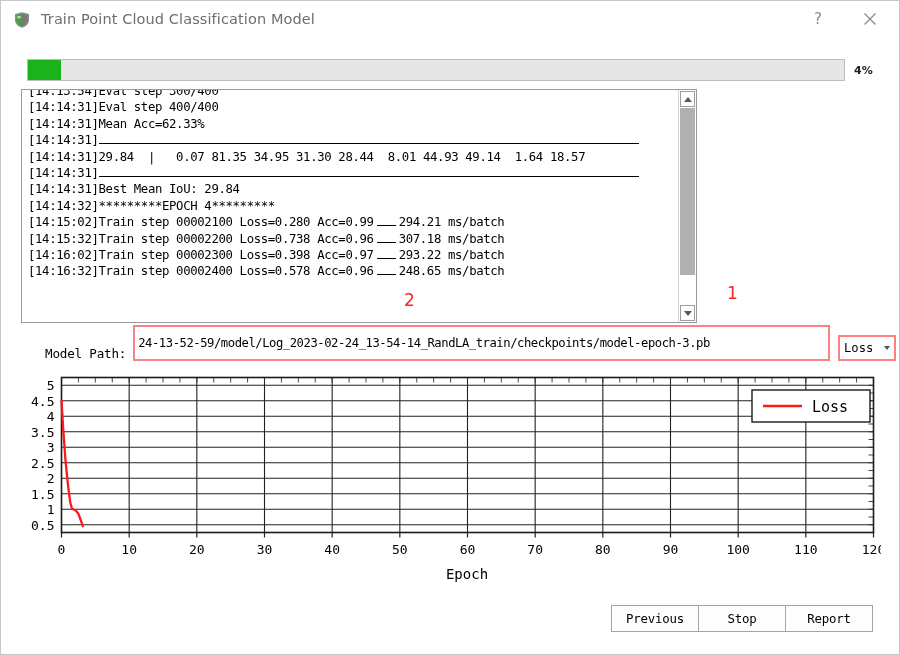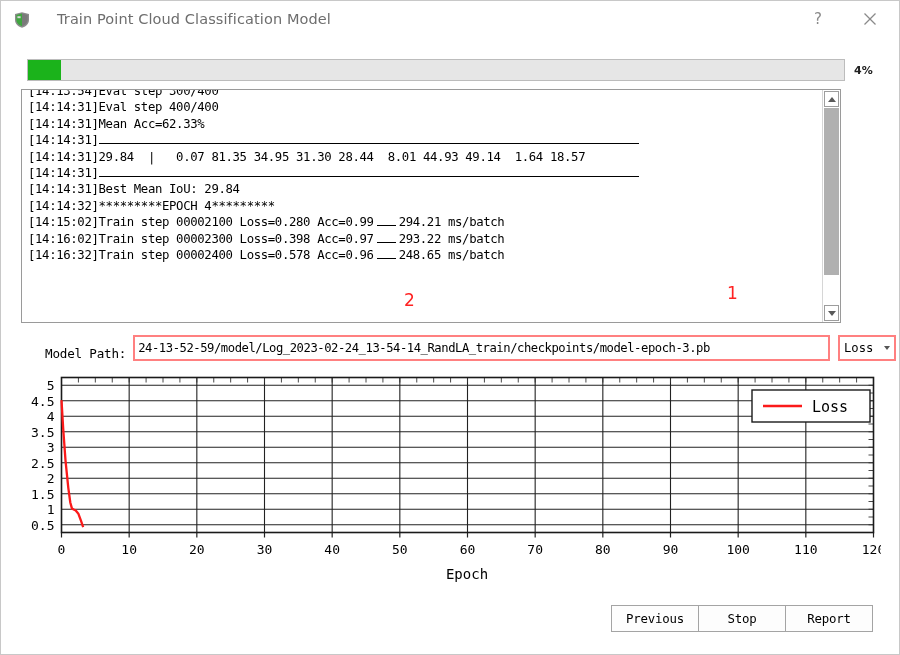--- a/index.html
+++ b/index.html
@@ -38,21 +38,20 @@
     flex: 0 0 auto;
     position: relative;
     top: 1px;
   }
   #title-text {
     font-family: "DejaVu Sans", sans-serif;
     font-size: 14.5px;
     color: #6e6e6e;
     letter-spacing: .1px;
     white-space: nowrap;
-    margin-left: 16px;
   }
   .win-btn {
     position: absolute;
     top: 0;
     height: 36px;
     width: 46px;
     display: flex;
     align-items: center;
     justify-content: center;
     color: #8a8a8a;
@@ -91,21 +90,21 @@
     font-size: 11px;
     color: #222;
     font-weight: bold;
   }
 
   
   #log-outer {
     position: absolute;
     left: 20px;
     top: 88px;
-    width: 820px;
+    width: 676px;
     height: 234px;
     border: 1px solid #9a9a9a;
     box-sizing: border-box;
     background: #ffffff;
     display: flex;
   }
   #log-text {
     flex: 1 1 auto;
     overflow: hidden;
     padding: 0 0 0 6px;
@@ -203,21 +202,21 @@
   #path-label {
     font-family: "DejaVu Sans Mono", monospace;
     font-size: 12.6px;
     color: #000;
     margin-right: 7px;
     white-space: nowrap;
     letter-spacing: -0.2px;
   }
   #path-field {
     flex: 1 1 auto;
-    height: 26px;
+    height: 36px;
     border: 1px solid #9a9a9a;
     outline: 2px solid #ff8080;
     outline-offset: -2px;
     box-sizing: border-box;
     background: #ffffff;
     display: flex;
     align-items: center;
     padding: 0 4px;
     overflow: hidden;
     margin-right: 8px;
@@ -340,20 +339,21 @@
       <div id="log-inner">
         <div class="log-line"><span>[14:13:54]Eval step 300/400</span></div>
         <div class="log-line"><span>[14:14:31]Eval step 400/400</span></div>
         <div class="log-line"><span>[14:14:31]Mean Acc=62.33%</span></div>
         <div class="log-line"><span>[14:14:31]</span><span class="rule" style="width:540px"></span></div>
         <div class="log-line"><span>[14:14:31]29.84  |   0.07 81.35 34.95 31.30 28.44  8.01 44.93 49.14  1.64 18.57</span></div>
         <div class="log-line"><span>[14:14:31]</span><span class="rule" style="width:540px"></span></div>
         <div class="log-line"><span>[14:14:31]Best Mean IoU: 29.84</span></div>
         <div class="log-line"><span>[14:14:32]*********EPOCH 4*********</span></div>
         <div class="log-line"><span>[14:15:02]Train step 00002100 Loss=0.280 Acc=0.99</span><span class="dash"></span><span>294.21 ms/batch</span></div>
+        <div class="log-line"><span>[14:15:32]Train step 00002200 Loss=0.738 Acc=0.96</span><span class="dash"></span><span>307.18 ms/batch</span></div>
         <div class="log-line"><span>[14:16:02]Train step 00002300 Loss=0.398 Acc=0.97</span><span class="dash"></span><span>293.22 ms/batch</span></div>
         <div class="log-line"><span>[14:16:32]Train step 00002400 Loss=0.578 Acc=0.96</span><span class="dash"></span><span>248.65 ms/batch</span></div>
       </div>
     </div>
     <div id="log-scroll">
       <div class="sb-arrow" id="sb-up">
           <span class="tri"></span>
         </div>
       <div id="sb-thumb"></div>
       <div class="sb-arrow" id="sb-down">

